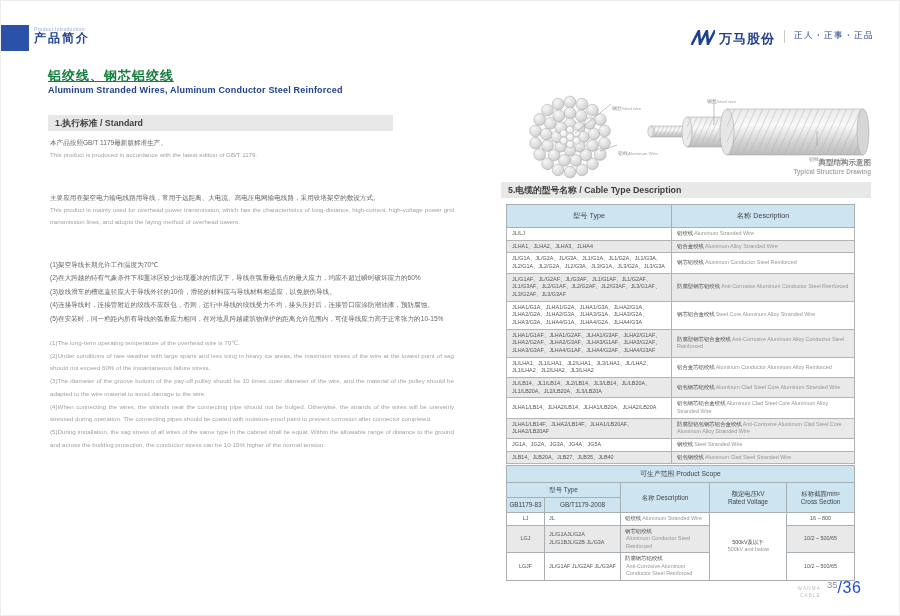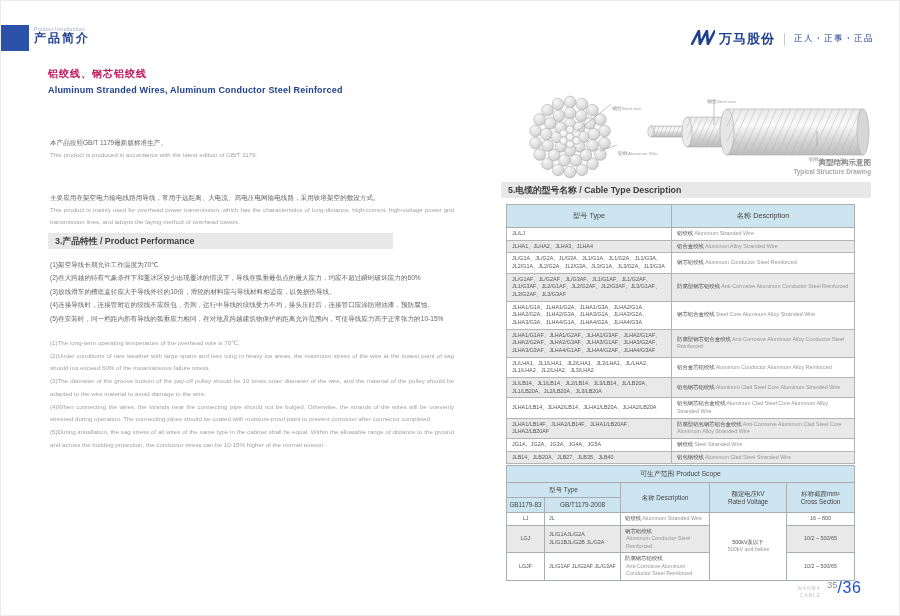--- a/index.html
+++ b/index.html
@@ -5,26 +5,26 @@
   html,body{margin:0;padding:0;background:#ffffff;}
   .page{position:relative;width:900px;height:616px;background:#fff;overflow:hidden;
         font-family:"Liberation Sans","DejaVu Sans",sans-serif;box-sizing:border-box;
         border:1px solid #ececec;}
   .abs{position:absolute;}
   
   .corner{left:0;top:24px;width:28px;height:26px;background:#2b52a8;}
   .eyebrow{left:33px;top:26px;line-height:1;}
   .eyebrow .en{font-size:5px;color:#9aa7c7;display:block;letter-spacing:.3px;}
   .eyebrow .zh{font-size:12px;color:#21418f;font-weight:bold;letter-spacing:2px;display:block;margin-top:0;}
-  .brand{right:25px;top:29px;display:flex;align-items:center;height:18px;}
+  .brand{right:25px;top:29px;display:flex;align-items:flex-start;height:18px;}
   .brand .name{font-size:13px;font-weight:bold;color:#21418f;letter-spacing:1px;margin-left:4px;}
   .brand .div{width:1px;height:13px;background:#c9c9c9;margin:0 9px;}
   .brand .slogan{font-size:8.5px;color:#21418f;letter-spacing:1.5px;}
   
-  .title-zh{left:47px;top:66px;font-size:10px;font-weight:bold;color:#be185d;letter-spacing:1px;}
+  .title-zh{left:47px;top:66px;font-size:13px;font-weight:bold;color:#15803d;letter-spacing:1px;text-decoration:underline;}
   .title-en{left:47px;top:84px;font-size:9px;font-weight:bold;color:#21418f;letter-spacing:.2px;}
   .bar{height:16px;line-height:16px;background:#e8e8e8;font-size:8.8px;font-weight:bold;
        color:#3d3d3d;padding-left:7px;box-sizing:border-box;}
   .bar.l{left:47px;width:345px;}
   .bar.r{left:500px;width:370px;}
   .ptxt{width:404px;}
   .ptxt .zh{font-size:6.6px;color:#666;line-height:12px;margin:0;}
   .ptxt .en{font-size:6.2px;color:#a2a2a2;line-height:12px;margin:0;text-align:justify;}
   .list-zh{left:49px;top:257px;width:402px;font-size:6.6px;color:#666;line-height:13.4px;}
   .list-en{left:49px;top:336px;width:404px;font-size:6.2px;color:#a2a2a2;line-height:12.7px;text-align:justify;}
@@ -78,31 +78,31 @@
       </svg>
     </span>
     <span class="name">万马股份</span>
     <span class="div"></span>
     <span class="slogan">正人・正事・正品</span>
   </div>
 
   <div class="abs title-zh">铝绞线、钢芯铝绞线</div>
   <div class="abs title-en">Aluminum Stranded Wires, Aluminum Conductor Steel Reinforced</div>
 
+  <div class="abs bar l" style="top:114px">1.执行标准 / Standard</div>
   <div class="abs ptxt" style="left:49px;top:136px">
     <p class="zh">本产品按照GB/T 1179最新版标准生产。</p>
     <p class="en">This product is produced in accordance with the latest edition of GB/T 1179.</p>
   </div>
 
   <div class="abs ptxt" style="left:49px;top:191px">
     <p class="zh">主要应用在架空电力输电线路用导线，常用于远距离、大电流、高电压电网输电线路，采用铁塔架空的敷设方式。</p>
     <p class="en">This product is mainly used for overhead power transmission, which has the characteristics of long-distance, high-current, high-voltage power grid transmission lines, and adopts the laying method of overhead towers.</p>
   </div>
 
-  <div class="abs bar l" style="top:232px">3.产品特性 / Product Performance</div>
   <div class="abs list-zh">
     <div>(1)架空导线长期允许工作温度为70℃</div>
     <div>(2)在大跨越的特有气象条件下和重冰区较少出现覆冰的情况下，导线在弧垂最低点的最大应力，均应不超过瞬时破坏应力的60%</div>
     <div>(3)放线滑车的槽底直径应大于导线外径的10倍，滑轮的材料应与导线材料相适应，以免损伤导线。</div>
     <div>(4)连接导线时，连接管附近的绞线不应鼓包，否则，运行中导线的绞线受力不均，接头压好后，连接管口应涂防潮油漆，预防腐蚀。</div>
     <div>(5)在安装时，同一档距内所有导线的弧垂应力相同，在对地及跨越建筑物保护的距离允许范围内，可使导线应力高于正常张力的10-15%</div>
   </div>
   <div class="abs list-en">
     <div>(1)The long-term operating temperature of the overhead wire is 70℃.</div>
     <div>(2)Under conditions of rare weather with large spans and less icing in heavy ice areas, the maximum stress of the wire at the lowest point of sag should not exceed 60% of the instantaneous failure stress.</div>

